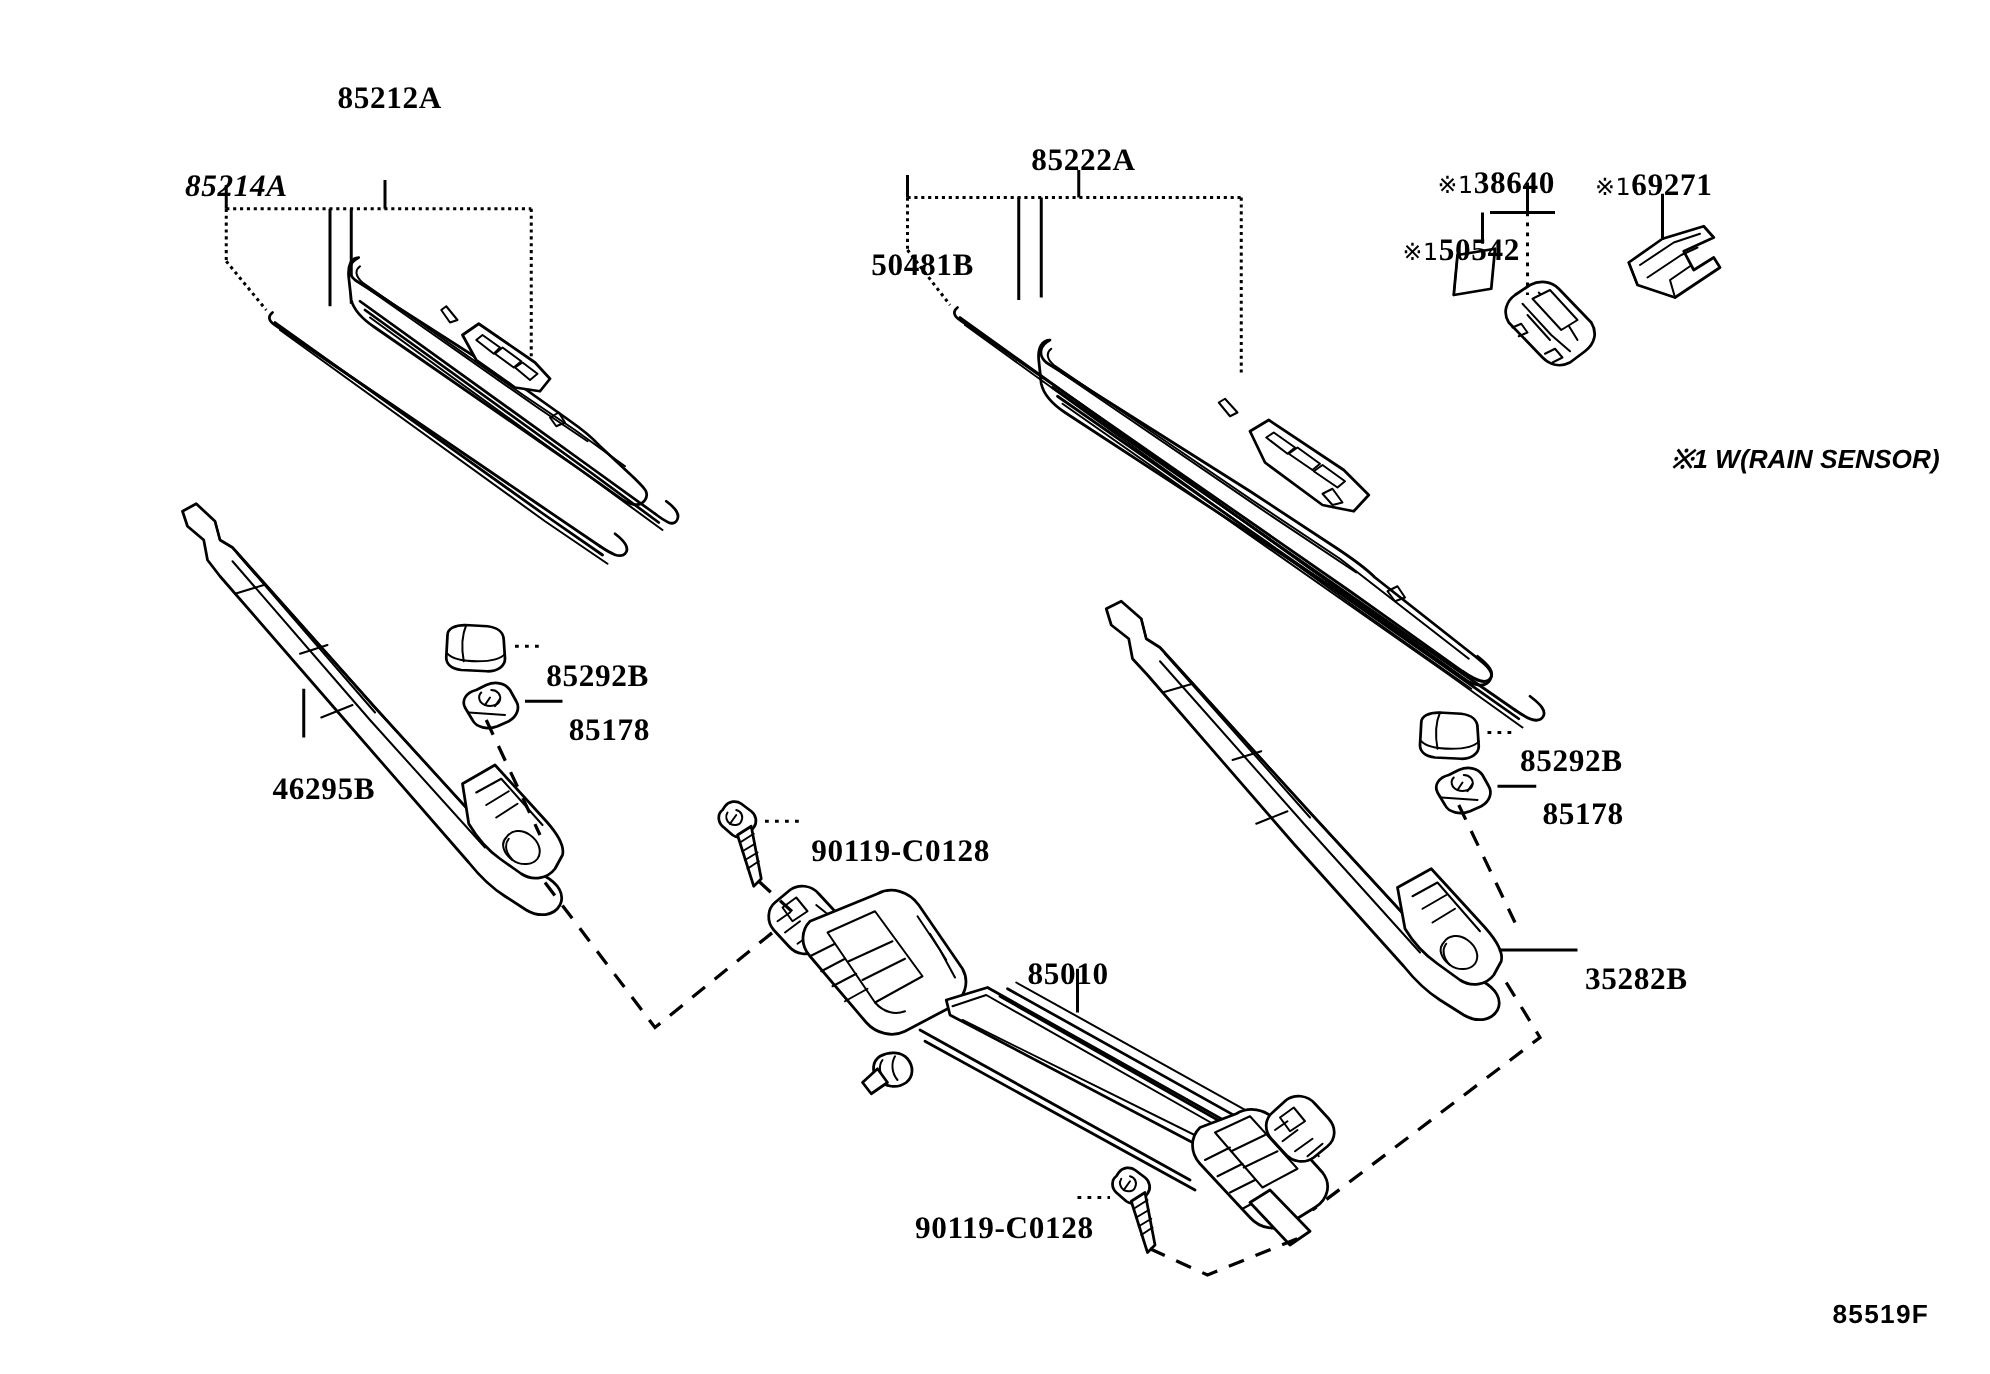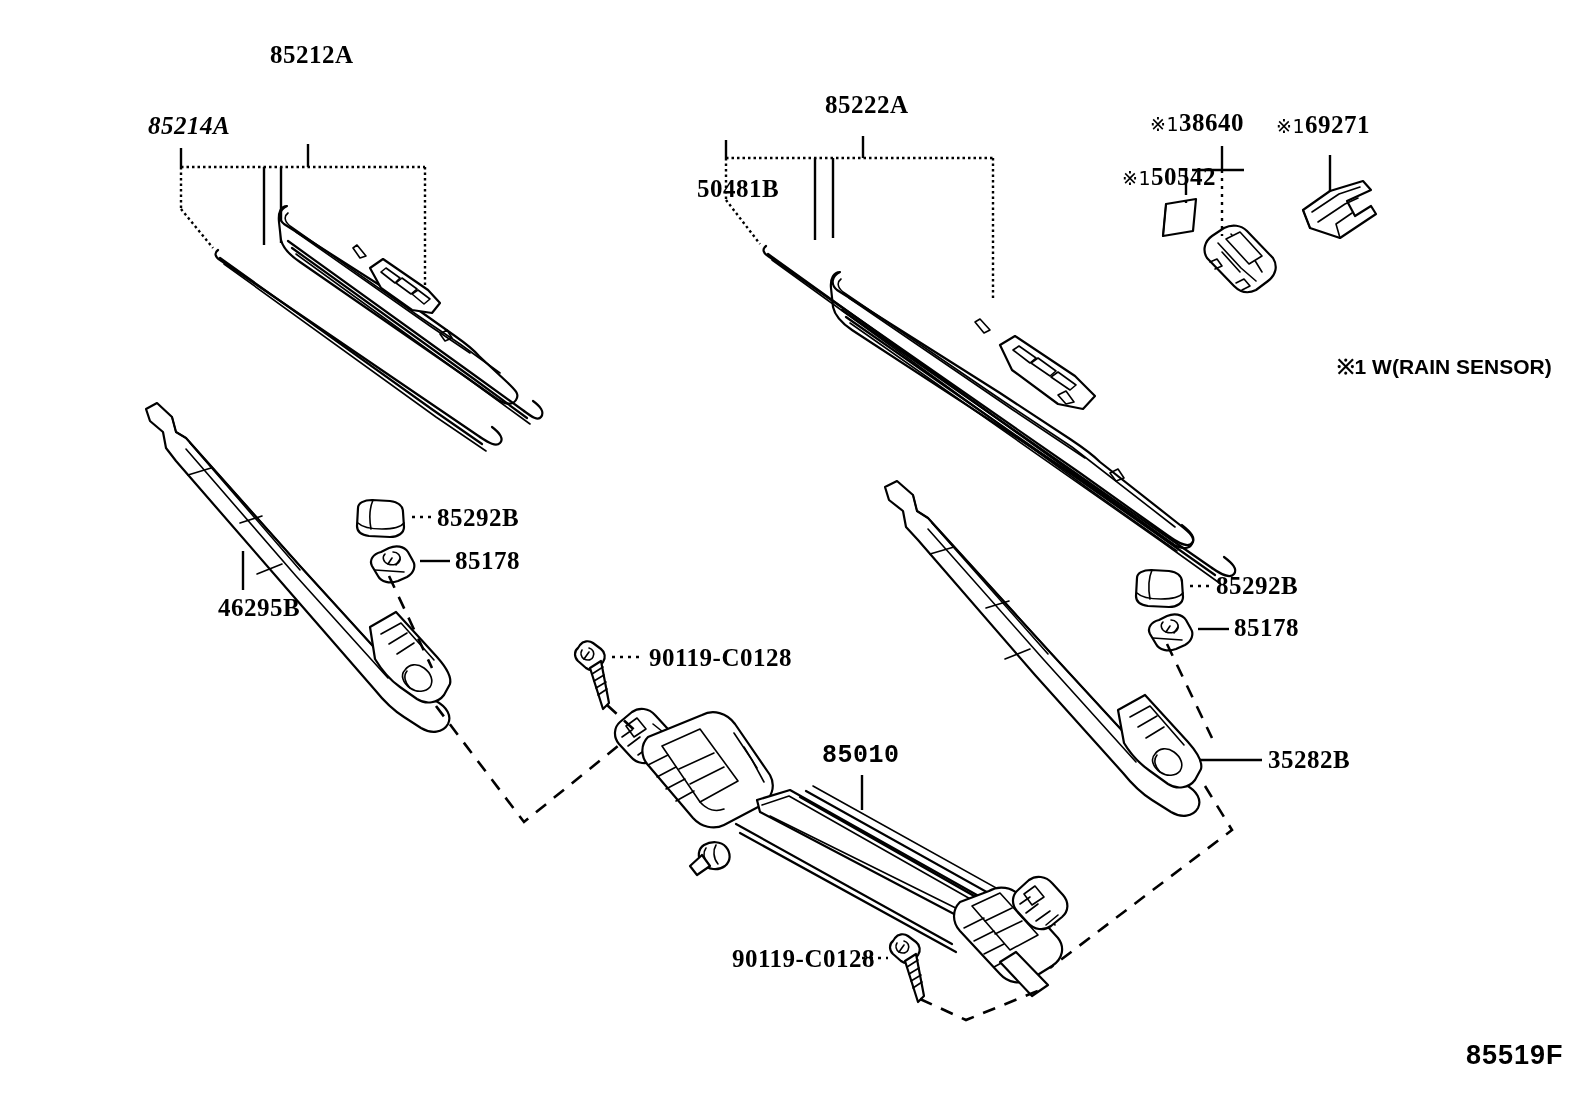--- a/index.html
+++ b/index.html
@@ -15,38 +15,40 @@
   #stage svg{position:absolute;left:0;top:0;width:1592px;height:1099px;}
   .lbl{
     position:absolute;
     font-family:"Liberation Serif", serif;
     font-weight:bold;
     font-size:25px;
     letter-spacing:0.5px;
     white-space:nowrap;
     color:#000;
     line-height:1;
+    margin-top:24px;
   }
   .mark{
     font-family:"DejaVu Sans", sans-serif;
     font-weight:normal;
     font-size:19px;
   }
   .note{
     position:absolute;
     font-family:"Liberation Sans", sans-serif;
     font-weight:bold;
     font-size:21px;
     white-space:nowrap;
+    font-style:italic;
   }
   .code{
     position:absolute;
     font-family:"Liberation Sans", sans-serif;
     font-weight:bold;
-    font-size:27px;
+    font-size:21px;
     letter-spacing:1px;
   }
 </style>
 </head>
 <body>
 
 <div id="stage">
 
 <svg viewBox="0 0 1592 1099" xmlns="http://www.w3.org/2000/svg">
   <defs>
@@ -505,21 +507,21 @@
 <div class="note" style="left:1337px;top:352px;">※1 W(RAIN SENSOR)</div>
 
 <div class="lbl" style="left:218px;top:595px;">46295B</div>
 <div class="lbl" style="left:437px;top:505px;">85292B</div>
 <div class="lbl" style="left:455px;top:548px;">85178</div>
 
 <div class="lbl" style="left:1216px;top:573px;">85292B</div>
 <div class="lbl" style="left:1234px;top:615px;">85178</div>
 <div class="lbl" style="left:1268px;top:747px;">35282B</div>
 
-<div class="lbl" style="left:822px;top:743px;font-family:Liberation Mono, monospace;">85010</div>
+<div class="lbl" style="left:822px;top:743px;">85010</div>
 <div class="lbl" style="left:649px;top:645px;">90119-C0128</div>
 <div class="lbl" style="left:732px;top:946px;">90119-C0128</div>
 
 <div class="code" style="left:1466px;top:1040px;">85519F</div>
 
 <svg viewBox="0 0 1592 1099" xmlns="http://www.w3.org/2000/svg" style="pointer-events:none;">
 
   <path class="lead" d="M243,590 V551"></path>
 
   <path class="leaddot" d="M412,517 H432"></path>

